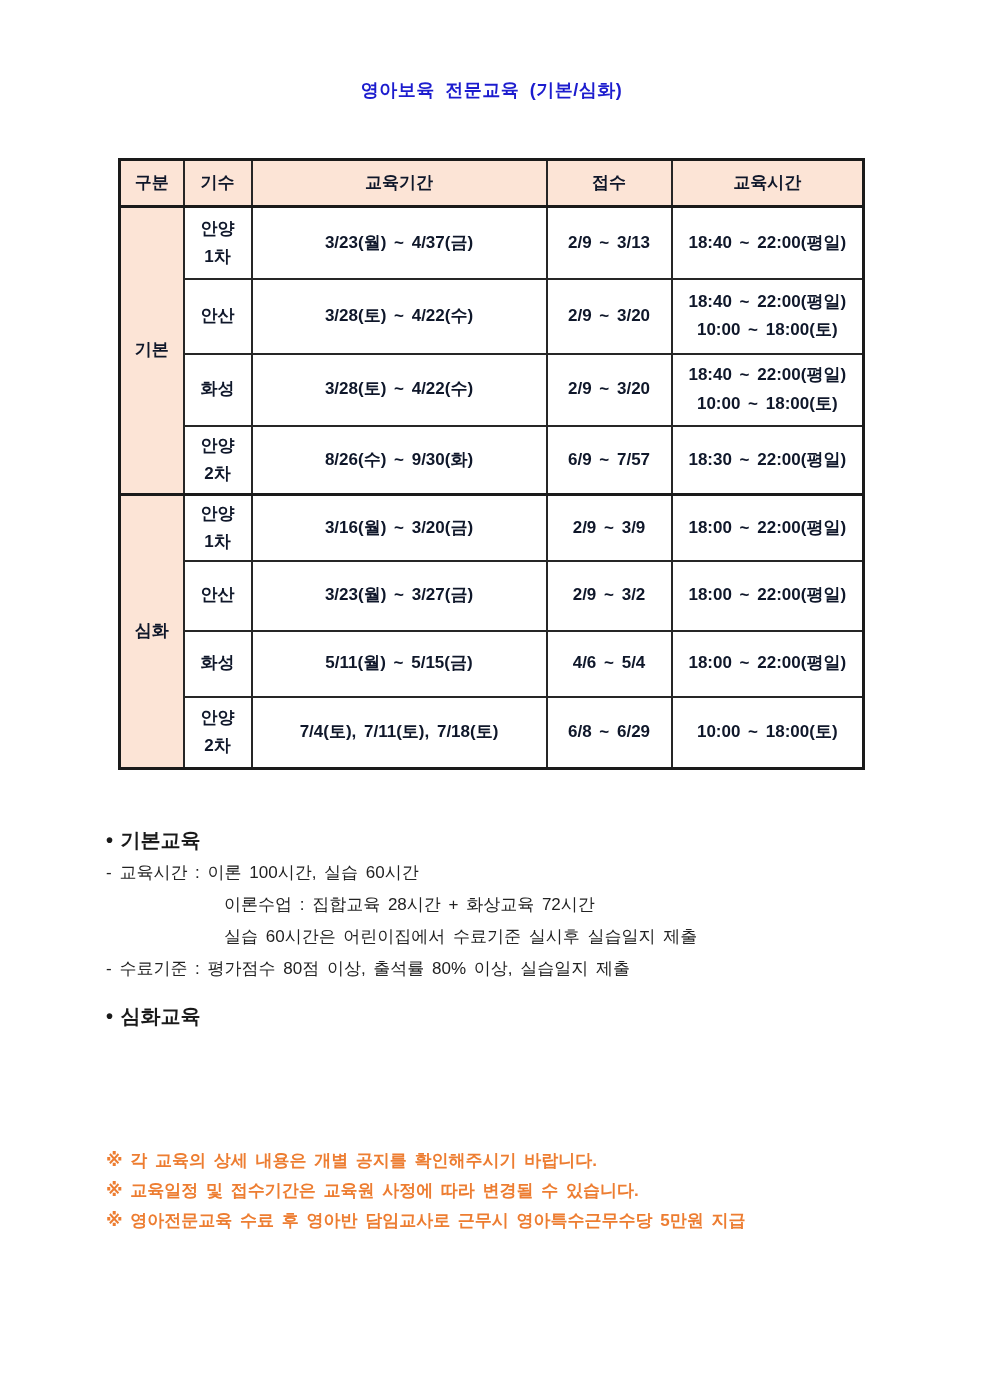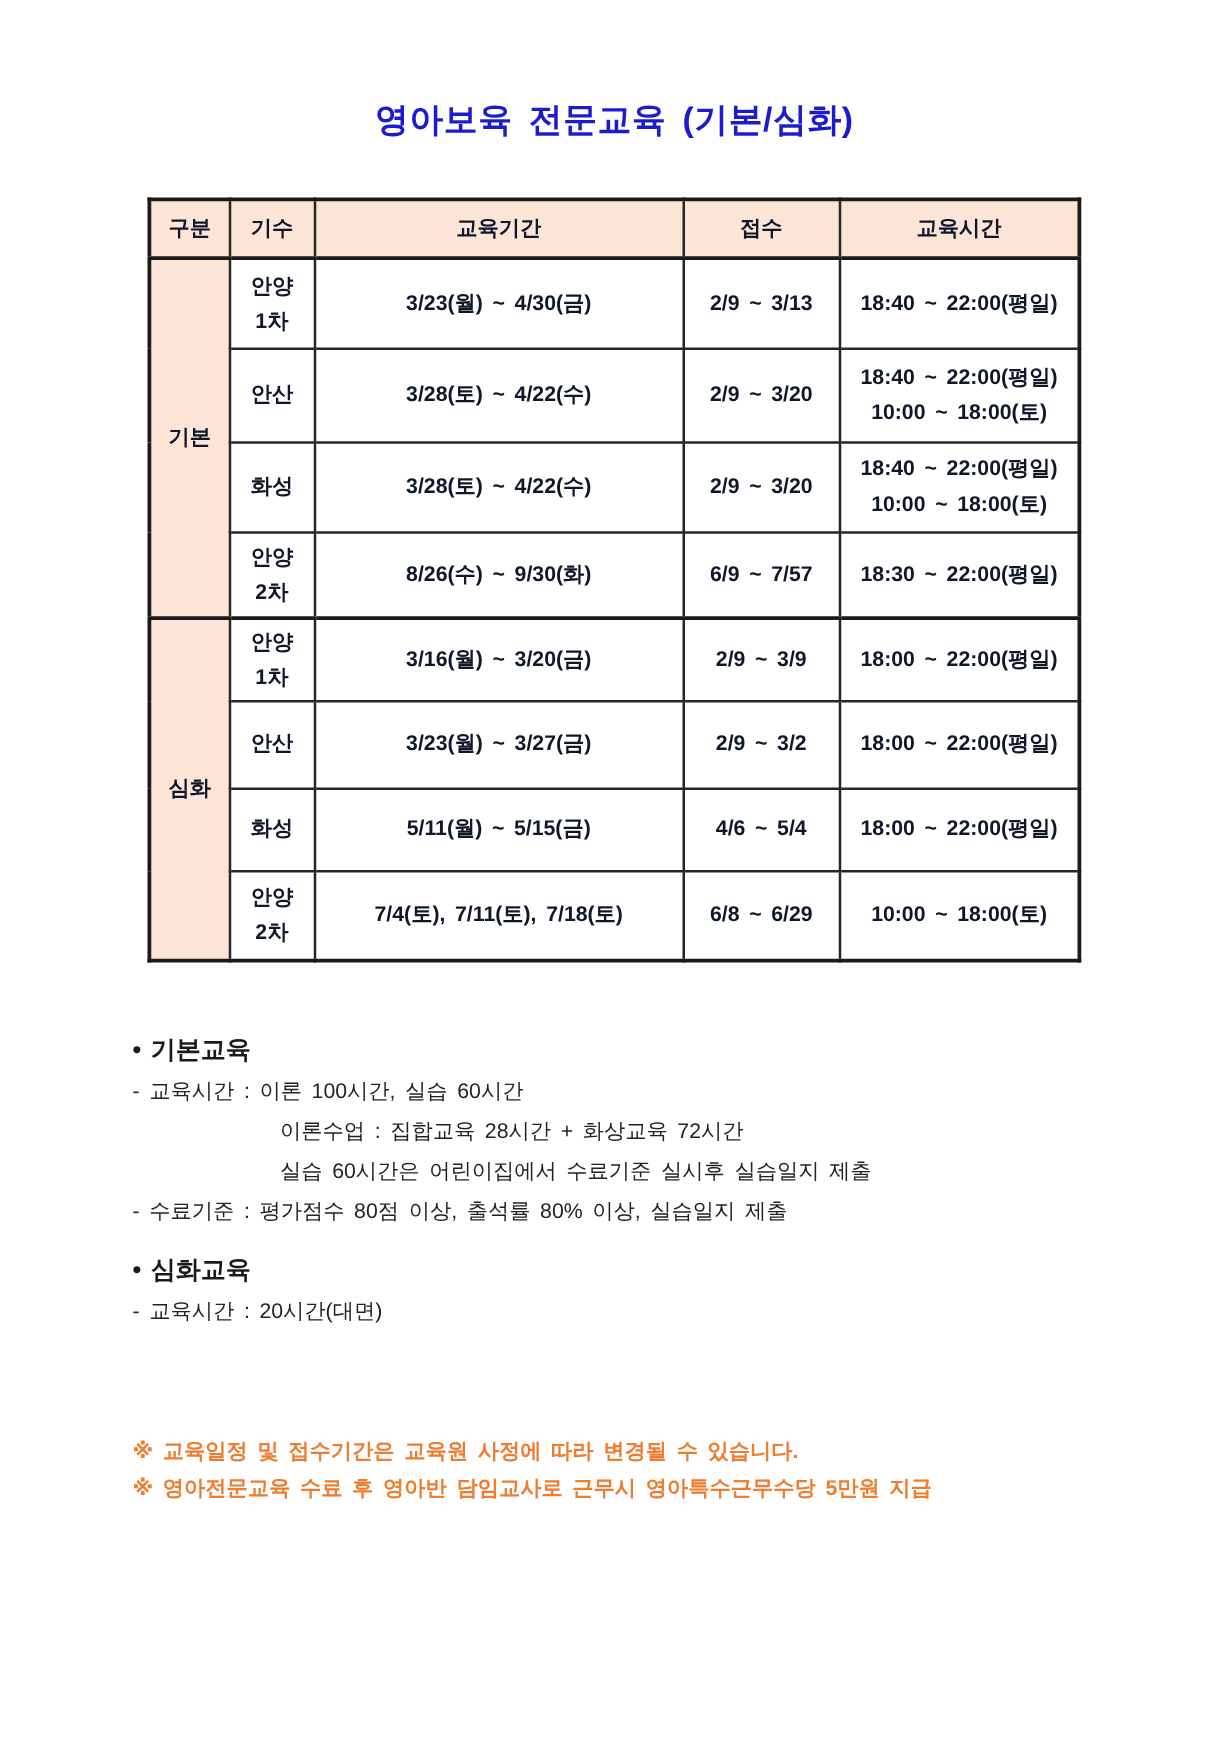--- a/index.html
+++ b/index.html
@@ -9,21 +9,21 @@
     position: relative;
     font-family: "Liberation Sans", "DejaVu Sans", sans-serif;
     color: #1a1a1a;
   }
 
   .doc-title {
     position: absolute;
     top: 78px; left: 0;
     width: 983px;
     text-align: center;
-    font-size: 27px;
+    font-size: 18px;
     font-weight: bold;
     color: #1c1cce;
     word-spacing: 5px;
     letter-spacing: 0.5px;
   }
 
   table.schedule {
     position: absolute;
     left: 118px; top: 158px;
     width: 744px;
@@ -123,21 +123,21 @@
       <th>교육기간</th>
       <th>접수</th>
       <th>교육시간</th>
     </tr>
   </thead>
   <tbody>
     <tr>
       <td class="group-cell" rowspan="4">기본</td>
       <td>안양
 1차</td>
-      <td>3/23(월) ~ 4/30(금)</td>
+      <td>3/23(월) ~ 4/37(금)</td>
       <td>2/9 ~ 3/13</td>
       <td>18:40 ~ 22:00(평일)</td>
     </tr>
     <tr>
       <td>안산</td>
       <td>3/28(토) ~ 4/22(수)</td>
       <td>2/9 ~ 3/20</td>
       <td>18:40 ~ 22:00(평일)
 10:00 ~ 18:00(토)</td>
     </tr>
@@ -188,19 +188,19 @@
 <div class="details details-basic">
   <div class="section-heading">• 기본교육</div>
   <div class="detail-line">- 교육시간 : 이론 100시간, 실습 60시간</div>
   <div class="detail-line indent">이론수업 : 집합교육 28시간 + 화상교육 72시간</div>
   <div class="detail-line indent">실습 60시간은 어린이집에서 수료기준 실시후 실습일지 제출</div>
   <div class="detail-line">- 수료기준 : 평가점수 80점 이상, 출석률 80% 이상, 실습일지 제출</div>
 </div>
 
 <div class="details details-advanced">
   <div class="section-heading">• 심화교육</div>
-  <div class="detail-line">- 교육시간 : 20시간(대면)</div>
 </div>
 
 <div class="notices">
+  <div class="notice-line">※ 각 교육의 상세 내용은 개별 공지를 확인해주시기 바랍니다.</div>
   <div class="notice-line">※ 교육일정 및 접수기간은 교육원 사정에 따라 변경될 수 있습니다.</div>
   <div class="notice-line">※ 영아전문교육 수료 후 영아반 담임교사로 근무시 영아특수근무수당 5만원 지급</div>
 </div>
 
 </body></html>

